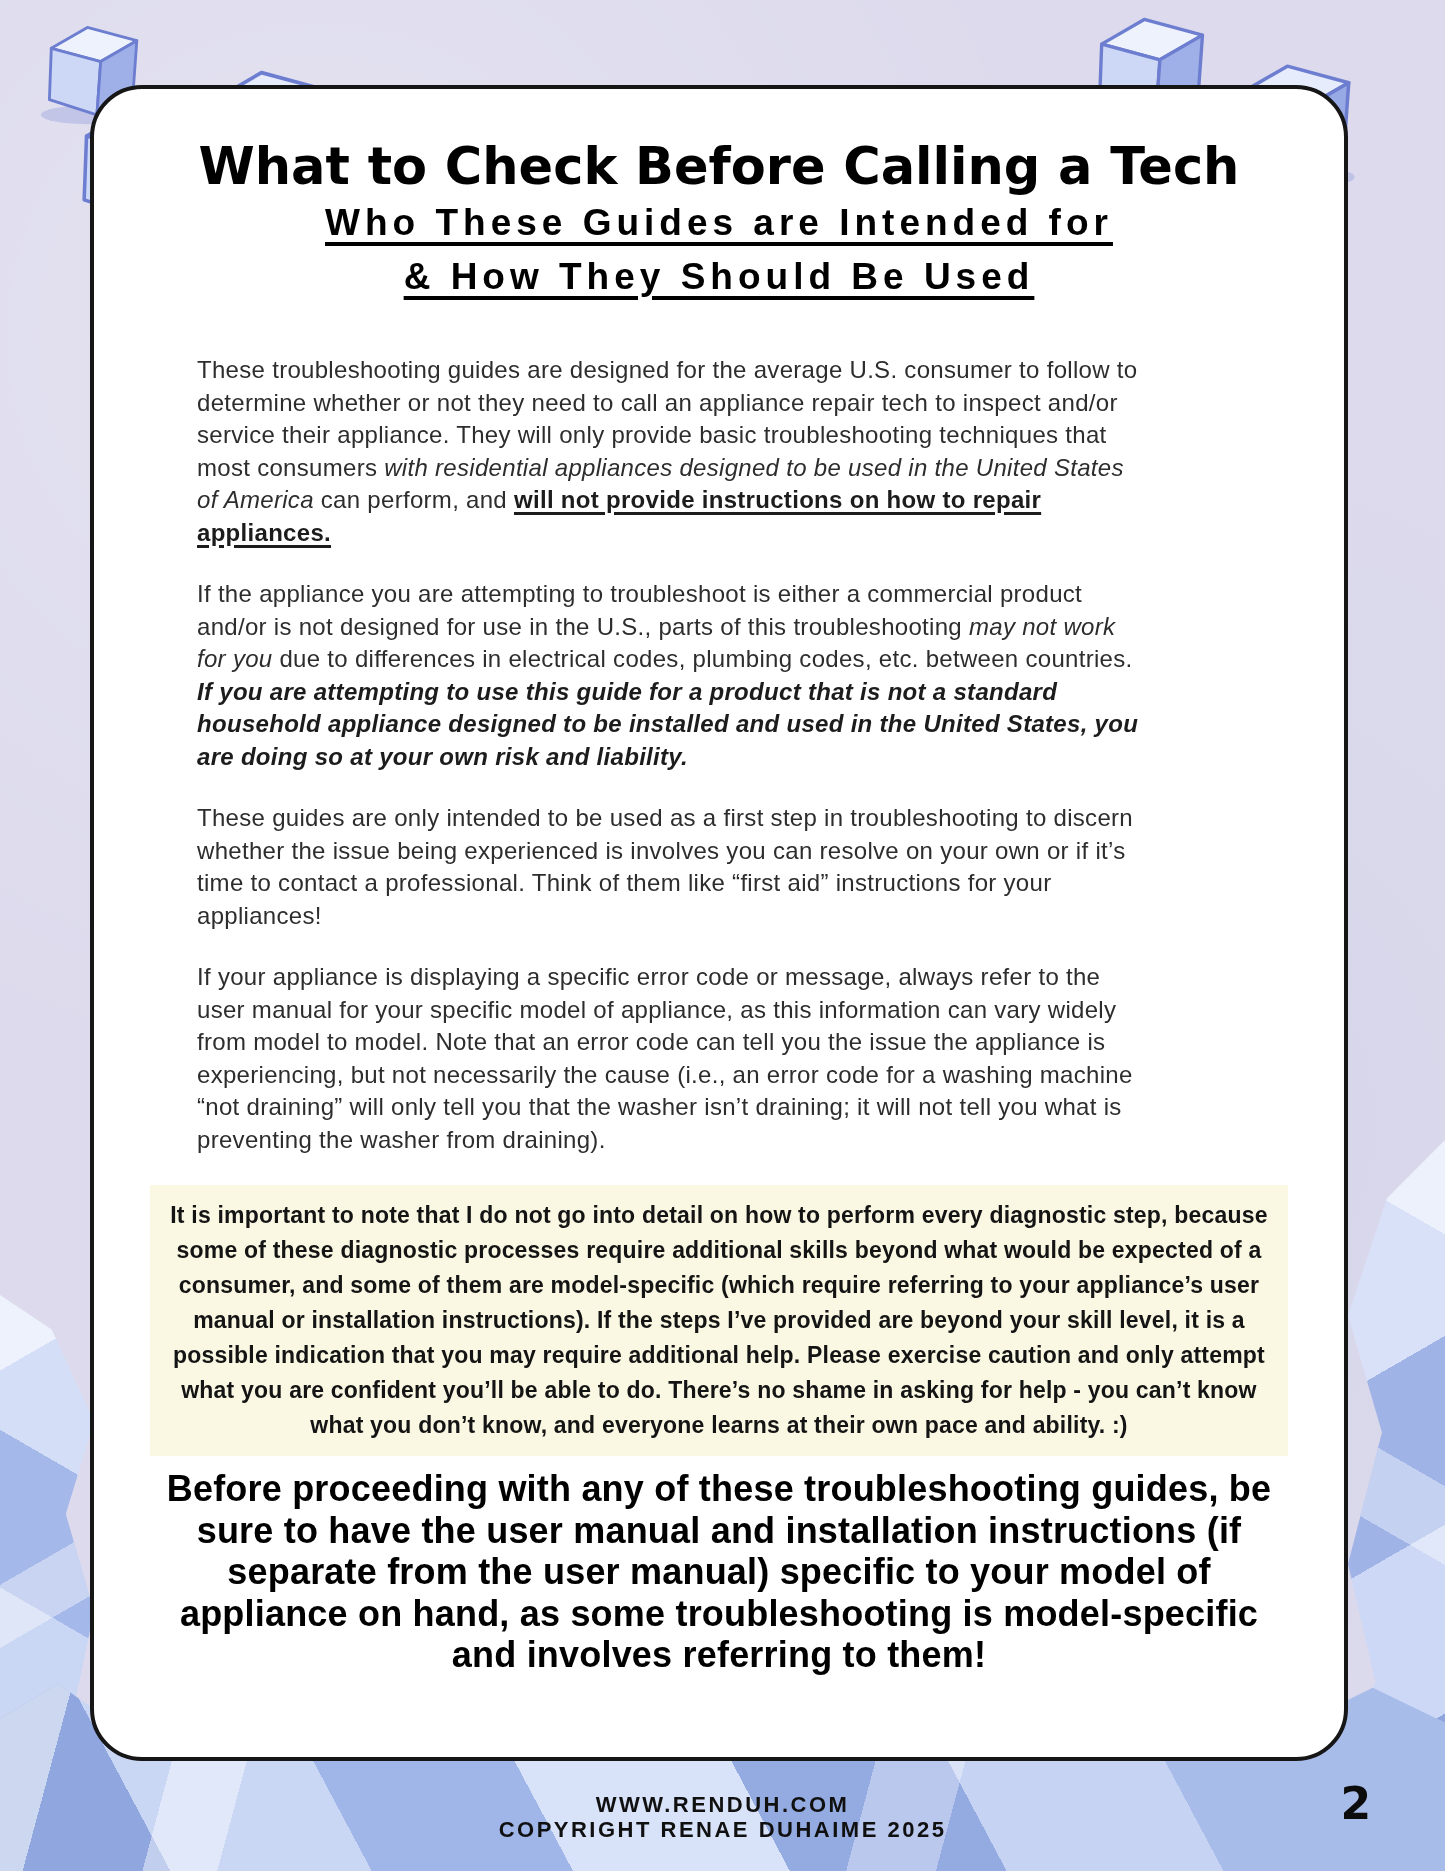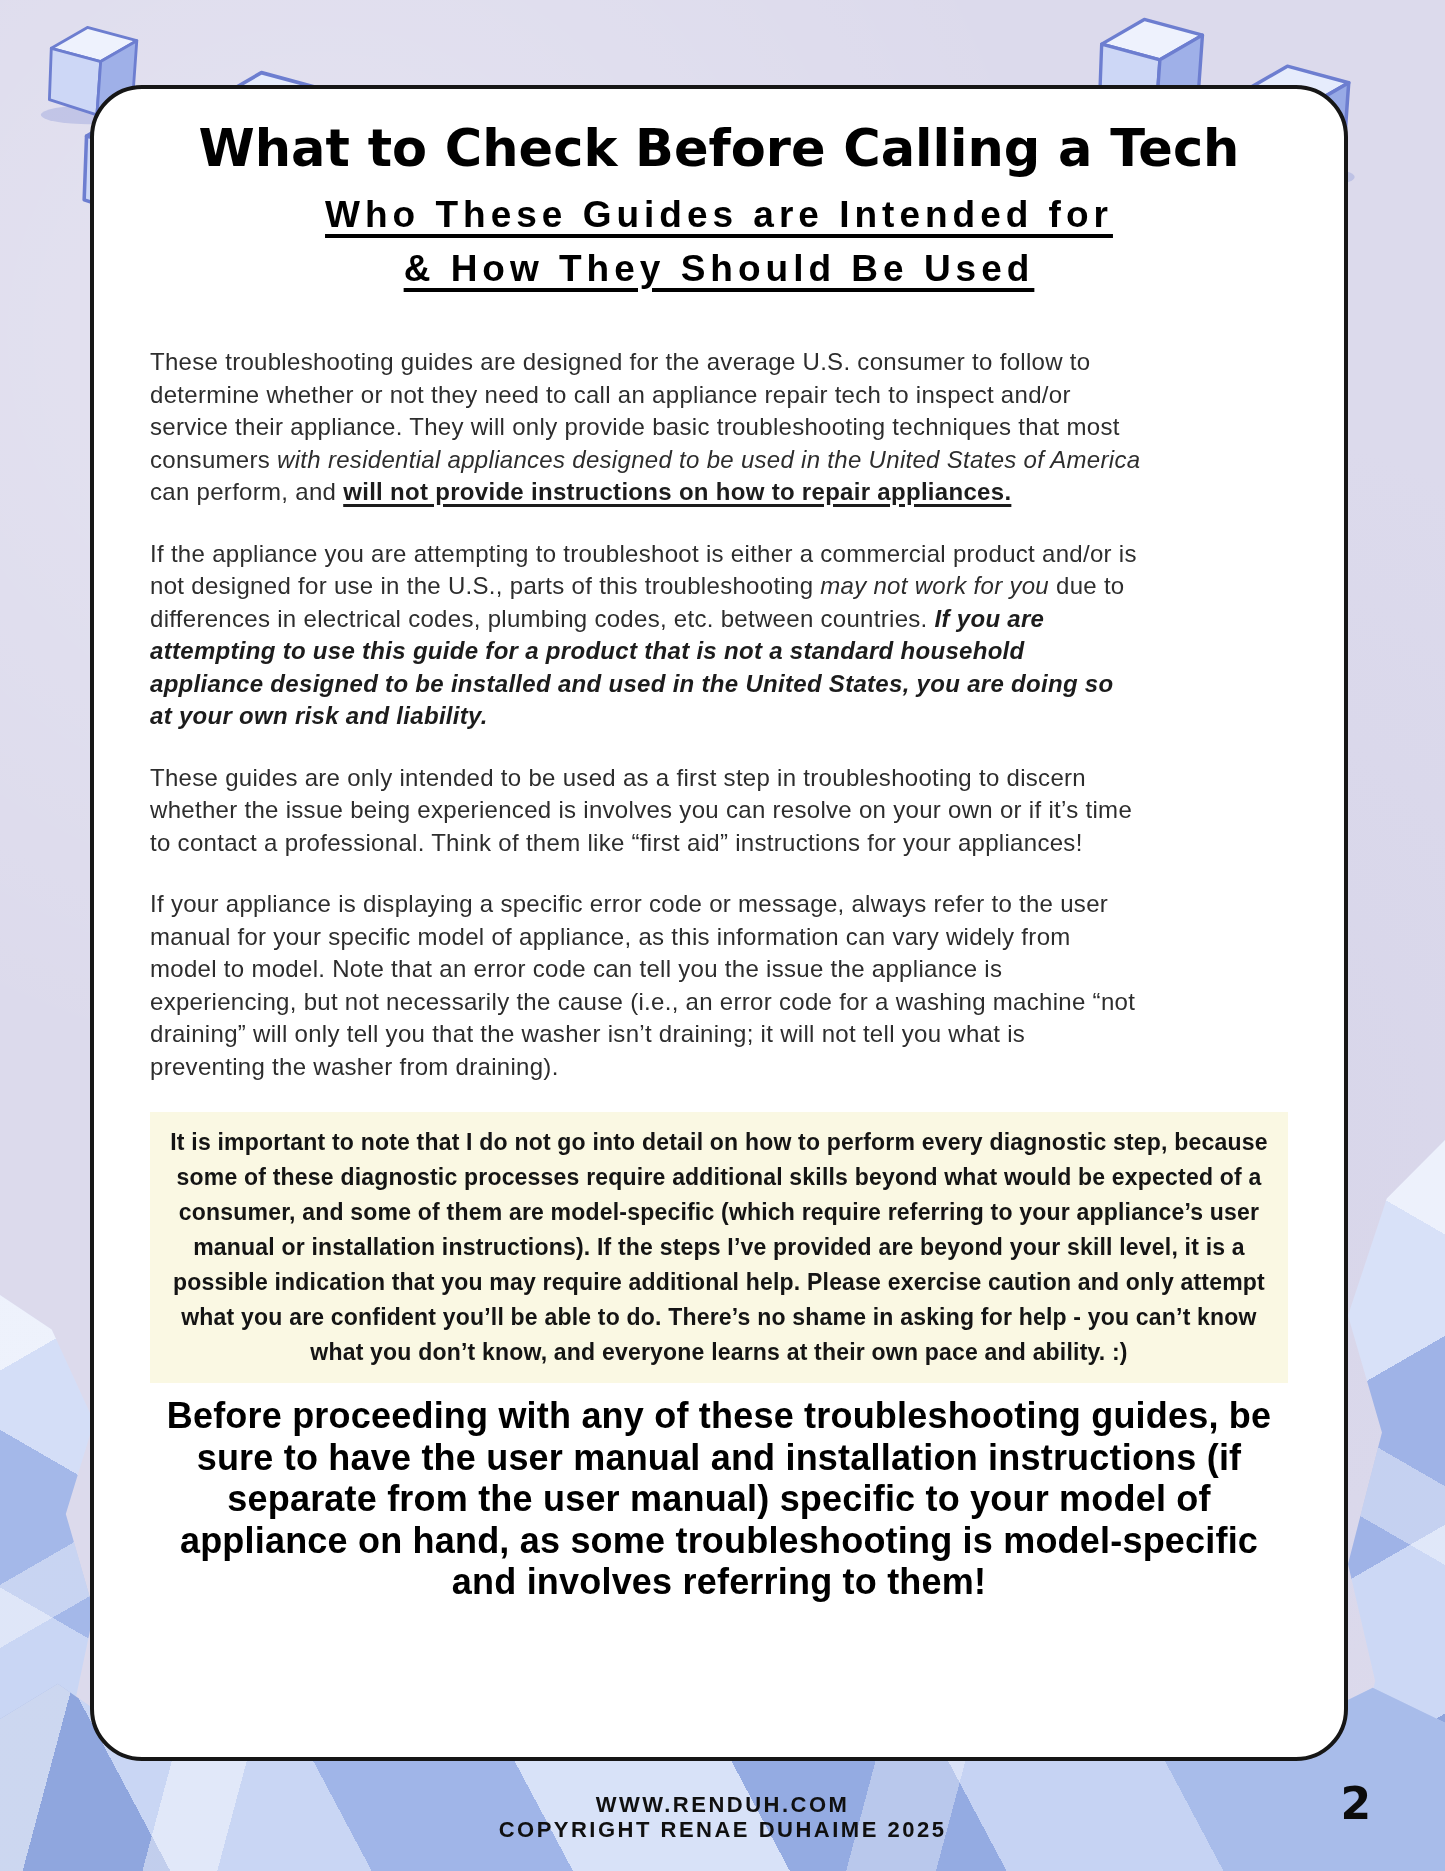--- a/index.html
+++ b/index.html
@@ -44,38 +44,38 @@
 
   
   .cubes{ position:absolute; z-index:1; }
   .cubes.tl{ left:8px; top:6px; }
   .cubes.tr{ left:1068px; top:4px; }
 
   
   .card{
     position:absolute; left:90px; top:85px; width:1258px; min-height:1676px;
     background:#ffffff; border:4px solid #161616; border-radius:52px;
-    padding:14px 56px 34px; z-index:2;
+    padding:32px 56px 34px; z-index:2;
   }
   .title{
     font-family:"DejaVu Sans", sans-serif;
     font-weight:bold; font-size:51px; letter-spacing:0px;
     text-align:center; color:#000; margin-top:16px;
   }
   .subtitle{
     font-weight:bold; font-size:37px; letter-spacing:5px;
     line-height:54px; text-align:center; color:#000;
     text-decoration:underline; text-decoration-thickness:4px; text-underline-offset:7px;
   }
-  .subtitle.first{ margin-top:10px; }
+  .subtitle.first{ }
 
   .paragraphs{ width:992px; margin-top:50px; }
   .body-p{
     font-size:24px; line-height:32.5px; color:#2d2d2d;
-    letter-spacing:0.3px; margin-bottom:29px;
+    letter-spacing:0.3px; margin-bottom:29px;margin-left:47px;
   }
   .seg-n{ font-style:normal; }
   .seg-i{ font-style:italic; }
   .seg-bi{ font-style:italic; font-weight:bold; color:#1c1c1c; }
   .seg-bu{ font-weight:bold; color:#1c1c1c; text-decoration:underline; text-decoration-thickness:2.5px; text-underline-offset:4px; }
 
   .note-box{
     background:#faf8e3; width:100%;
     font-weight:bold; font-size:23px; line-height:35px; letter-spacing:0.2px;
     color:#141414; text-align:center; padding:13px 10px; margin-top:4px;

